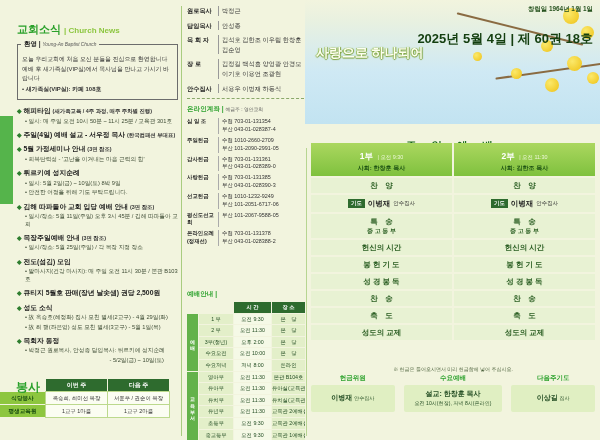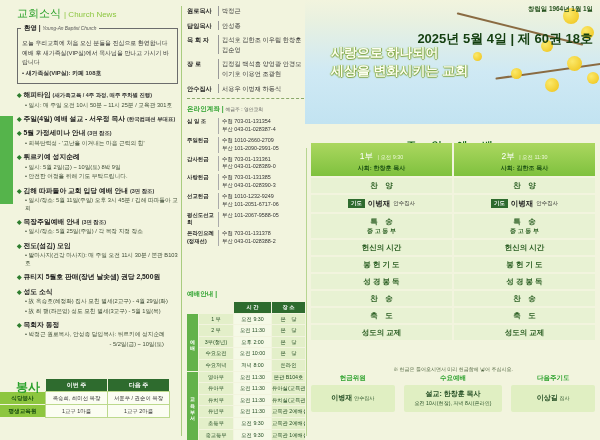--- a/index.html
+++ b/index.html
@@ -4,21 +4,21 @@
 <style>
   html,body{margin:0;padding:0}
   .page{position:relative;width:600px;height:440px;background:#f2f4de;font-family:"Liberation Sans",sans-serif;overflow:hidden;color:#1c401c}
   
   .edge-bar{position:absolute;left:0;top:116px;width:13px;height:88px;background:#55b44b}
   .vline{position:absolute;left:181px;top:6px;bottom:4px;width:1px;background:#a9cc7f}
   .vline2{position:absolute;left:306px;top:148px;bottom:4px;width:1px;background:#b7d591}
 
   
   .left-col{position:absolute;left:17px;top:6px;width:161px}
-  .news-h{font-size:11px;font-weight:normal;color:#2ba12b;margin:0 0 5px}
+  .news-h{font-size:11px;font-weight:bold;color:#2ba12b;margin:16px 0 5px}
   .news-h .en{color:#8cc63f;font-size:8px}
   .welcome-box{position:relative;border:1px solid #6c6c6c;padding:8px 4px 4px;margin:7px 0 7px}
   .wb-title{position:absolute;top:-5px;left:3px;background:#f2f4de;font-size:6.5px;font-weight:bold;padding:0 3px;color:#222;white-space:nowrap}
   .wb-title i{font-size:4.8px;color:#555;font-weight:normal}
   .welcome-box p{margin:1.5px 0;font-size:5.9px;color:#333}
   .wb-note{font-weight:bold}
   .news-item{margin:0 0 6px}
   .ni-title{font-size:6.8px;font-weight:bold;color:#1b1b1b;line-height:1.25}
   .ni-title .diamond{color:#2e7d2e;font-size:6px}
   .ni-title .note{font-size:5.4px;color:#333}
@@ -58,36 +58,36 @@
   .hd-empty{background:transparent}
   .strip{background:#63b24a;color:#fff;writing-mode:vertical-rl;text-orientation:upright;font-size:5px;letter-spacing:1px;display:flex;align-items:center;justify-content:center;font-weight:bold}
 
   
   .photo{position:absolute;left:305px;top:0;width:295px;height:124px;background:linear-gradient(180deg,#f2f4de 0%,#e9f1e0 16%,#cfe9f4 58%,#c2e3f1 100%);overflow:hidden}
   .flower{position:absolute;border-radius:50%;background:radial-gradient(circle at 35% 35%,#fbe96b,#f2cd2e 70%,#ddb31e)}
   .branch{position:absolute;background:#8a6b42;height:2px;border-radius:2px}
   .dates{position:absolute;top:5px;right:7px;text-align:right}
   .d1{font-size:6.4px;font-weight:bold;color:#27531f}
   .d2{font-size:13px;font-weight:bold;color:#143f10;margin-top:16px}
-  .slogan{position:absolute;left:26px;top:44px;font-size:13px;font-weight:bold;color:#fdfff0;line-height:1.35;text-shadow:0 1px 1px #7da23c,1px 0 1px #7da23c,-1px 0 1px #9bc05a}
+  .slogan{position:absolute;left:11px;top:44px;font-size:13px;font-weight:bold;color:#fdfff0;line-height:1.35;text-shadow:0 1px 1px #7da23c,1px 0 1px #7da23c,-1px 0 1px #9bc05a}
   .logobar{position:absolute;left:0;right:0;bottom:0;height:27px;background:linear-gradient(90deg,#3f9e33,#8dc63f);display:flex;align-items:center;padding:0 6px;gap:5px;color:#fff;box-sizing:border-box}
   .denom{font-size:4.4px;line-height:1.35;text-align:center;flex:none}
   .logoname{font-size:13px;font-weight:bold;font-style:italic;letter-spacing:1px;flex:none;text-shadow:1px 1px 0 #2e7a23}
   .pastorblock{flex:1;line-height:1.35;min-width:0}
   .pb1{font-weight:bold;font-size:6.4px;white-space:nowrap}
   .pb2{font-size:4.7px;opacity:.92;white-space:nowrap}
   .webblock{text-align:right;flex:none;line-height:1.4}
   .web{font-size:6.6px;font-weight:bold}
   .tel{font-size:4.9px;font-weight:normal;opacity:.95}
 
   
   .sw-title{position:absolute;left:305px;top:128px;width:295px;text-align:center;font-size:10.5px;font-weight:bold;letter-spacing:6px;color:#1c6b1c}
   .sw{position:absolute;left:311px;top:143px;width:284px;display:grid;grid-template-columns:1fr 1fr;gap:2px}
   .sw-hd{background:linear-gradient(180deg,#abd75f,#7fc13e);text-align:center;padding:2px 0 3px;position:relative}
-  .sw-hd .p{color:#fff;font-weight:normal;font-size:8.5px}
+  .sw-hd .p{color:#fff;font-weight:bold;font-size:8.5px}
   .sw-hd .t{color:#eef7d8;font-size:5.4px}
   .sw-hd .mc{color:#1d5213;font-size:6px;font-weight:bold;margin-top:1px}
   .sw-hd:after{content:"";position:absolute;left:50%;bottom:-3px;margin-left:-3px;border:3px solid transparent;border-top-color:#7fc13e}
   .sw-row{background:#e8f2d3;text-align:center;font-size:7.5px;color:#2a5e22;display:flex;align-items:center;justify-content:center;height:15px;font-weight:bold}
   .sw-row.two{flex-direction:column;height:24px;line-height:1.35}
   .sw-row .sub{font-size:6px}
   .sw-prayer{height:17px;display:flex;gap:3px;align-items:center;justify-content:center;background:#e8f2d3}
   .badge{background:#2e6b2e;color:#fff;font-size:5.4px;padding:1px 3px;font-weight:bold}
   .pname{font-size:7.5px;font-weight:bold;color:#222}
   .ptitle{font-size:5.4px;color:#333}
@@ -310,21 +310,20 @@
     <div class="flower" style="left:206px;top:68px;width:11px;height:11px"></div>
     <div class="flower" style="left:240px;top:78px;width:14px;height:14px"></div>
     <div class="flower" style="left:168px;top:52px;width:9px;height:9px"></div>
     <div class="flower" style="left:282px;top:72px;width:12px;height:12px"></div>
     <div class="dates">
       <div class="d1">창립일 1964년 1월 1일</div>
       <div class="d2">2025년 5월 4일 | 제 60권 18호</div>
     </div>
     <div class="slogan">
       <div>사랑으로 하나되어</div>
-      <div>세상을 변화시키는 교회</div>
     </div>
   </div>
 
   <h3 class="sw-title">주 일 예 배</h3>
   <div class="sw">
     <div class="sw-hd">
       <span class="p">1부</span> <span class="t">| 오전 9:30</span>
       <div class="mc">사회: 한창훈 목사</div>
     </div>
     <div class="sw-hd">

